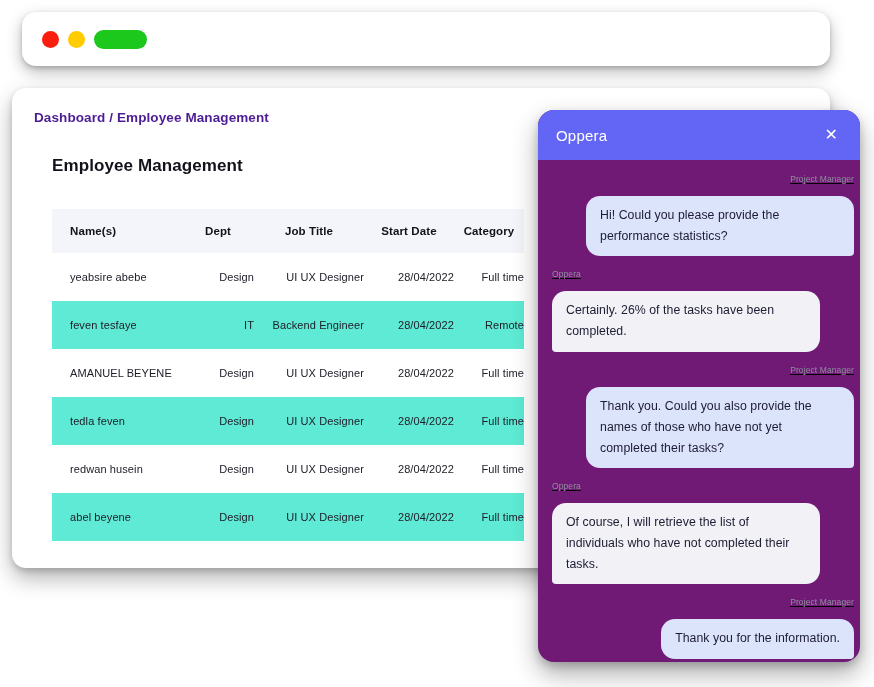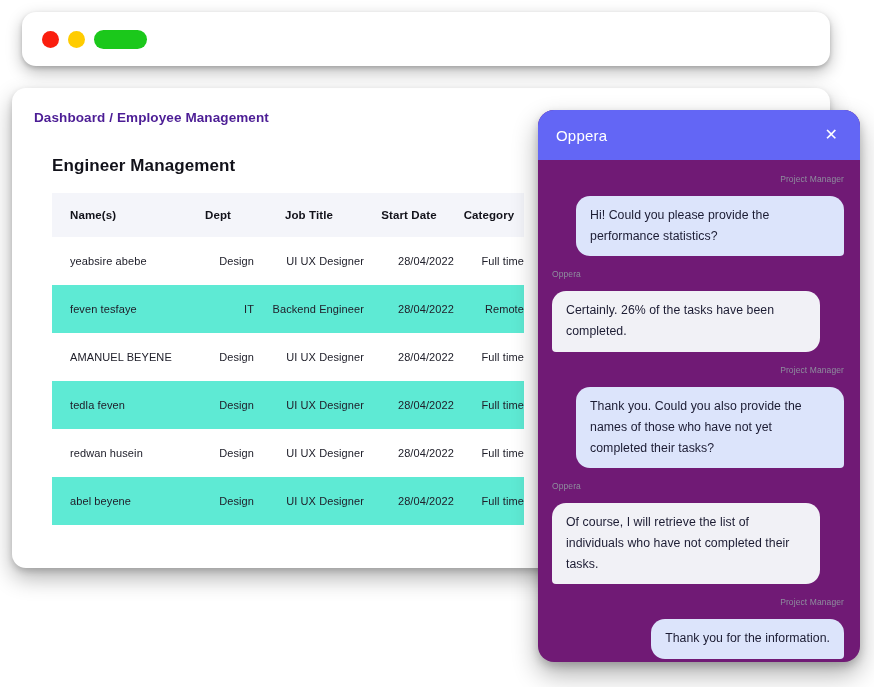--- a/index.html
+++ b/index.html
@@ -115,21 +115,21 @@
     font-size: 17px;
     font-weight: bold;
     color: #12121A;
     letter-spacing: 0.1px;
   }
 
   
   .emp-table {
     position: absolute;
     left: 40px;
-    top: 105px;
+    top: 121px;
     width: 472px;
     border-collapse: collapse;
     table-layout: fixed;
   }
   .emp-table th {
     background: #F4F5FA;
     font-size: 11.5px;
     font-weight: bold;
     color: #12121A;
     text-align: center;
@@ -188,23 +188,24 @@
     color: #ffffff;
     font-size: 16px;
     line-height: 1;
     cursor: pointer;
     font-weight: normal;
     padding: 2px 4px;
   }
 
   .chat-body {
     flex: 1 1 auto;
-    padding: 14px 16px 10px 14px;
+    padding: 14px 6px 10px 14px;
     box-sizing: border-box;
     overflow: hidden;
+    text-decoration: underline;
   }
 
   .msg-group { margin-bottom: 13px; }
   .msg-group.right { text-align: right; }
   .msg-group.left  { text-align: left; }
 
   .msg-author {
     font-size: 8.5px;
     color: #8E8E9E;
     margin-bottom: 4px;
@@ -249,21 +250,21 @@
 </div>
 
 <div class="tl-right">
   <span class="tl-circle"></span>
   <span class="tl-circle"></span>
   <span class="tl-circle"></span>
 </div>
 
 <div class="content-card">
   <div class="breadcrumb">Dashboard / Employee Management</div>
-  <div class="page-title">Engineer Management</div>
+  <div class="page-title">Employee Management</div>
 
   <table class="emp-table">
     <colgroup>
       <col class="col-name">
         <col class="col-dept">
         <col class="col-job">
         <col class="col-date">
         <col class="col-cat">
     </colgroup>
     <thead>

